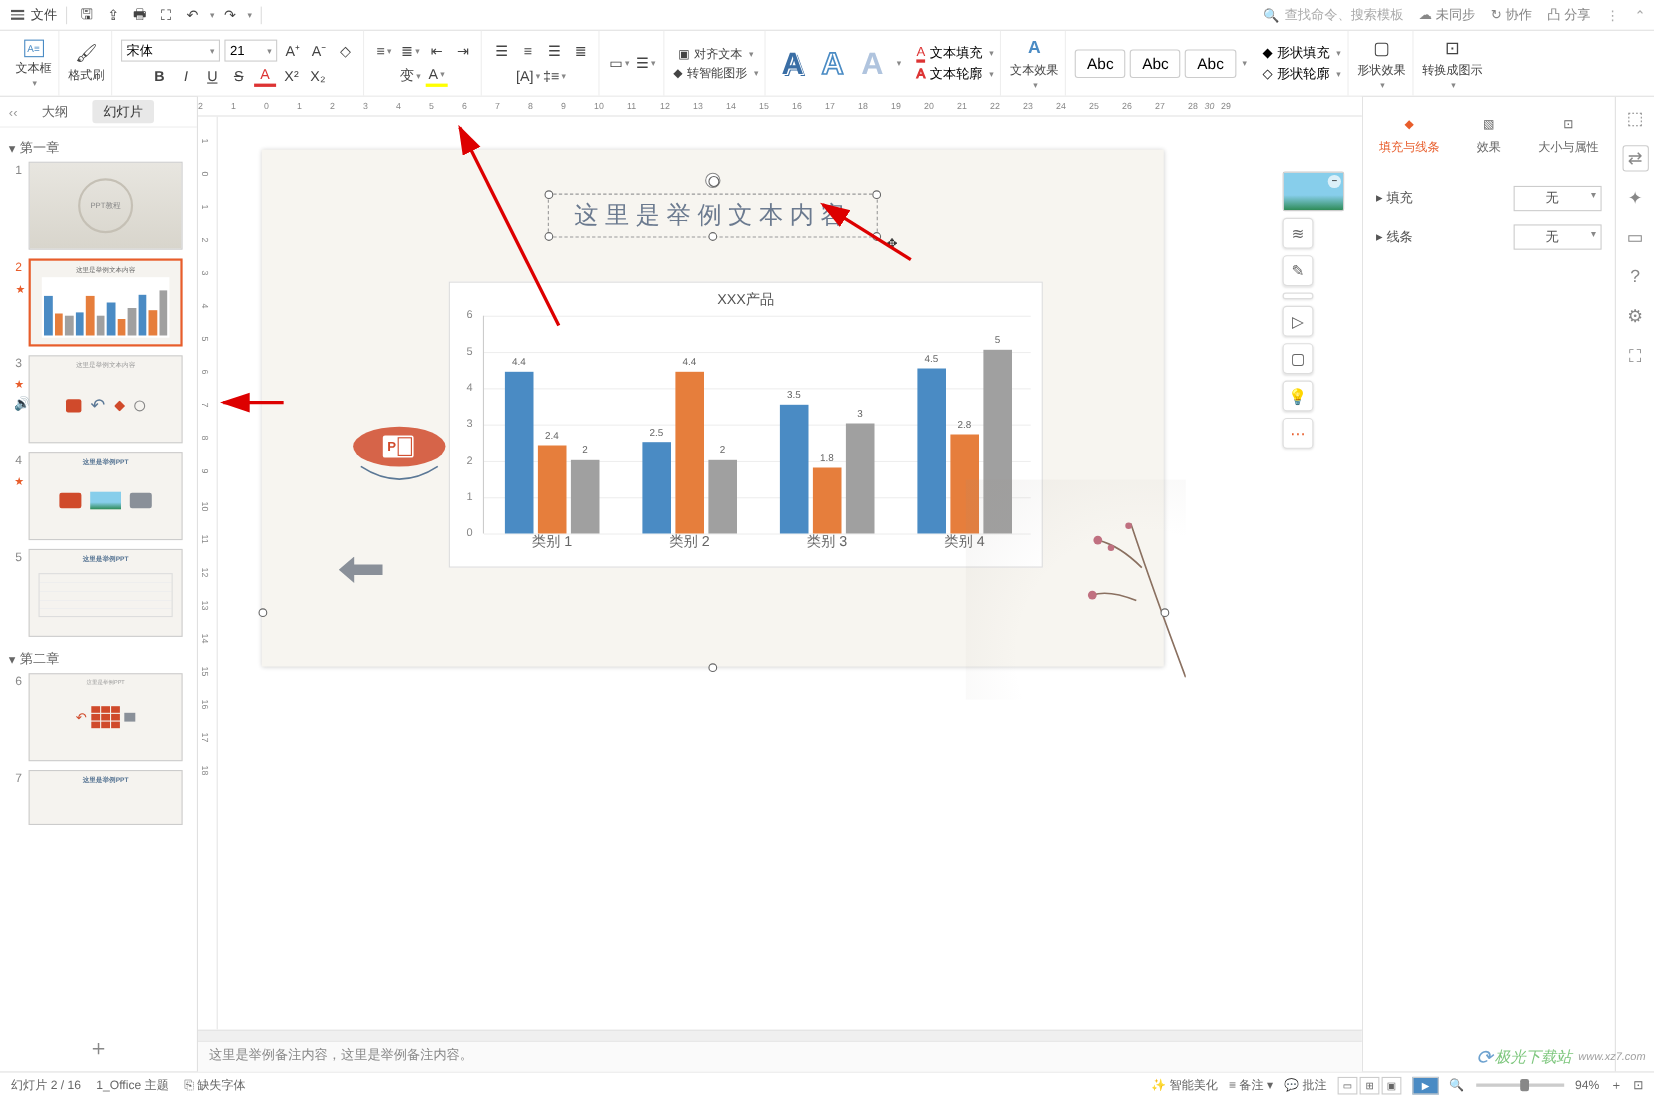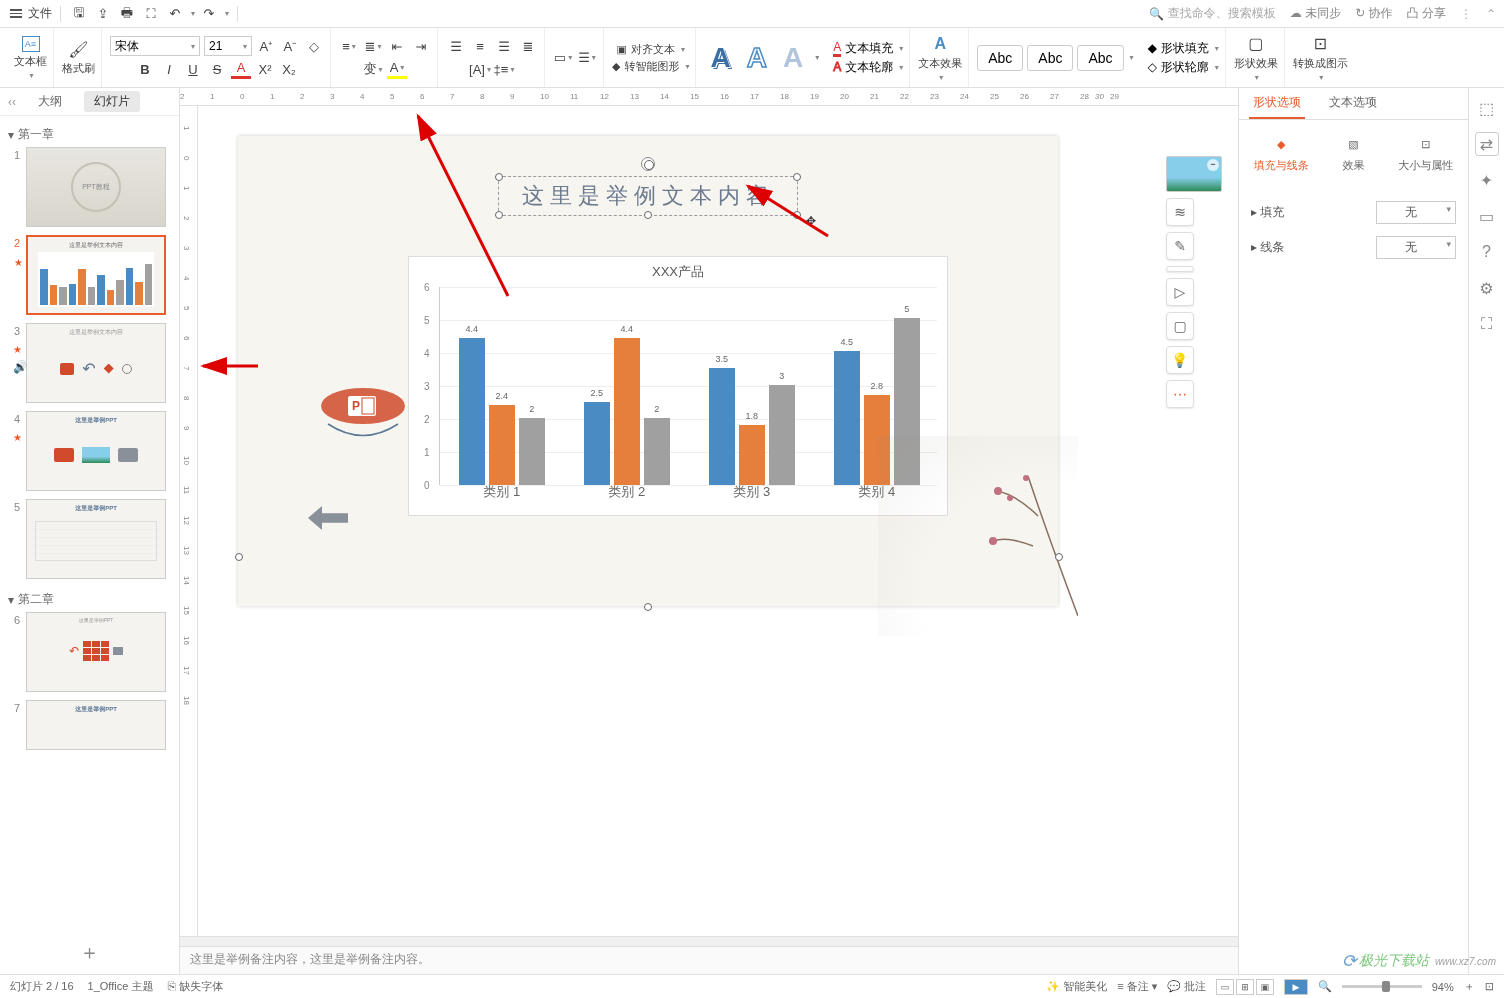--- a/index.html
+++ b/index.html
@@ -549,21 +549,21 @@
                   </div>
                   <div class="bar" style="height: 60px; background: rgb(230, 126, 60);">
                     <div class="bar-label">1.8</div>
                   </div>
                   <div class="bar" style="height: 100px; background: rgb(160, 160, 160);">
                     <div class="bar-label">3</div>
                   </div>
                   <div class="x-label">类别 3</div>
                 </div>
                 <div class="bar-group" style="left: 393.75px;">
-                  <div class="bar" style="height: 134px; background: rgb(74, 139, 196);">
+                  <div class="bar" style="height: 150px; background: rgb(74, 139, 196);">
                     <div class="bar-label">4.5</div>
                   </div>
                   <div class="bar" style="height: 90px; background: rgb(230, 126, 60);">
                     <div class="bar-label">2.8</div>
                   </div>
                   <div class="bar" style="height: 166.667px; background: rgb(160, 160, 160);">
                     <div class="bar-label">5</div>
                   </div>
                   <div class="x-label">类别 4</div>
                 </div>
@@ -612,24 +612,20 @@
         <div class="sel-handle" style="left:37px;top:447px;"></div>
         <div class="sel-handle" style="left:446px;top:497px;"></div>
         <div class="sel-handle" style="left:857px;top:447px;"></div>
       </div>
     </div>
     <div style="height:10px;background:#f0f0f0;border-top:1px solid #e0e0e0;"></div>
     <div class="notes-area">这里是举例备注内容，这里是举例备注内容。</div>
   </div>
 
   <div class="right-panel">
-    <div class="panel-tabs">
-      <span class="panel-tab active">形状选项</span>
-      <span class="panel-tab">文本选项</span>
-    </div>
     <div class="panel-subtabs">
       <div class="subtab active">
         <div class="subtab-icon" style="color:#e85d2b;">◆</div>
         <span>填充与线条</span>
       </div>
       <div class="subtab">
         <div class="subtab-icon">▧</div>
         <span>效果</span>
       </div>
       <div class="subtab">

